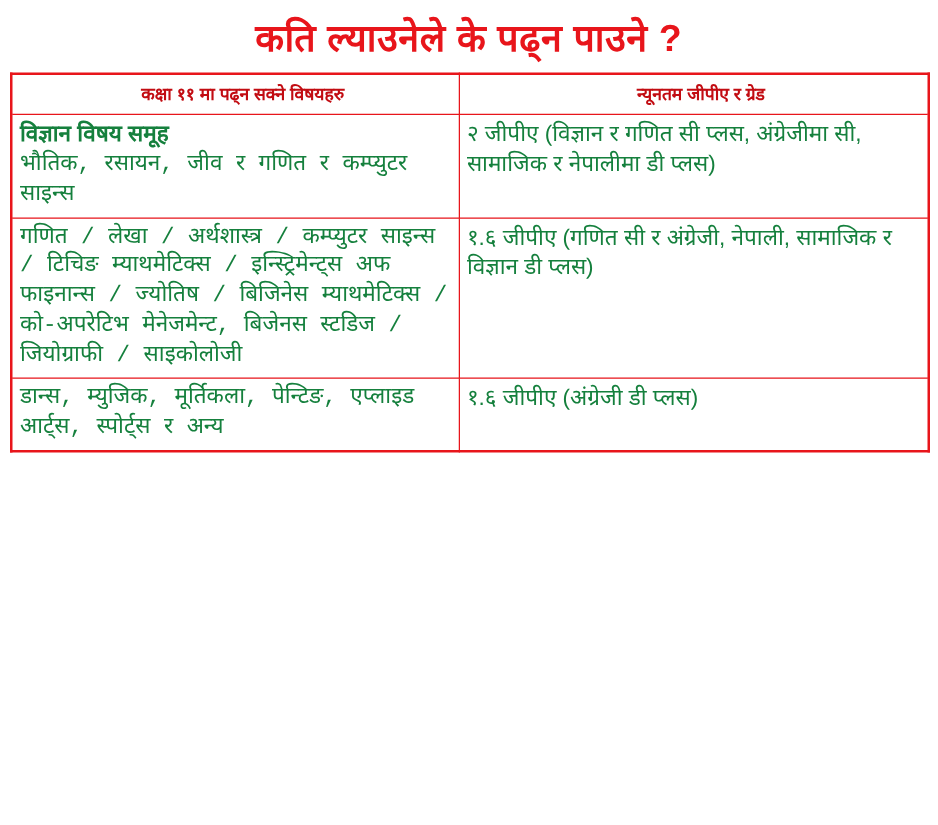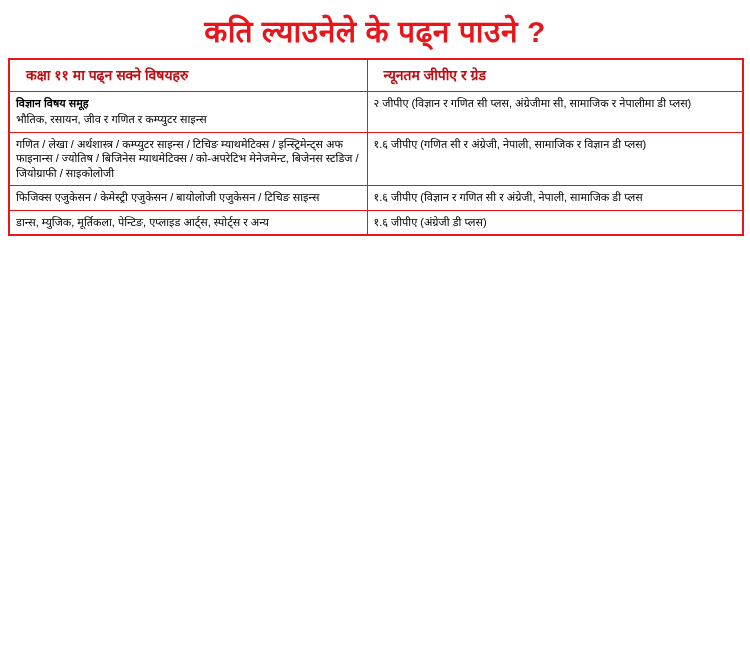--- a/index.html
+++ b/index.html
@@ -36,42 +36,43 @@
   table.main {
     width: 734px;
     border-collapse: collapse;
     table-layout: fixed;
     border: 2px solid #e8151b;
   }
   table.main td, table.main th {
     border: 1px solid #e8151b;
     vertical-align: top;
     padding: 4px 6px 5px 6px;
-    color: #000000;
-    font-size: 11px;
+    color: #15803d;
+    font-size: 18px;
     line-height: 1.32;
     font-family: "Liberation Sans", sans-serif;
   }
   table.main thead th {
-    text-align: left;
+    text-align: center;
     font-weight: bold;
     font-size: 14px;
     padding: 6px 4px 7px 16px;
     color: #c20c12;
     vertical-align: middle;
   }
   col.c1 { width: 358px; }
   col.c2 { width: 376px; }
   .subject-cell .group-head {
     font-weight: bold;
     display: block;
     margin-bottom: 1px;
   }
   .subject-cell .group-body {
     display: block;
+    font-family: Liberation Mono, monospace;
   }
   .grade-cell {
     font-size: 12.5px;
   }
 </style>
 </head>
 <body>
 
 <div class="page">
 
@@ -98,26 +99,20 @@
           <td class="grade-cell">२ जीपीए (विज्ञान र गणित सी प्लस, अंग्रेजीमा सी, सामाजिक र नेपालीमा डी प्लस)</td>
         </tr>
         <tr>
           <td class="subject-cell">
             <span class="group-body">गणित / लेखा / अर्थशास्त्र / कम्प्युटर साइन्स / टिचिङ म्याथमेटिक्स / इन्स्ट्रिमेन्ट्स अफ फाइनान्स / ज्योतिष / बिजिनेस म्याथमेटिक्स / को-अपरेटिभ मेनेजमेन्ट, बिजेनस स्टडिज / जियोग्राफी / साइकोलोजी</span>
           </td>
           <td class="grade-cell">१.६ जीपीए (गणित सी र अंग्रेजी, नेपाली, सामाजिक र विज्ञान डी प्लस)</td>
         </tr>
         <tr>
           <td class="subject-cell">
-            <span class="group-body">फिजिक्स एजुकेसन / केमेस्ट्री एजुकेसन / बायोलोजी एजुकेसन / टिचिङ साइन्स</span>
-          </td>
-          <td class="grade-cell">१.६ जीपीए (विज्ञान र गणित सी र अंग्रेजी, नेपाली, सामाजिक डी प्लस</td>
-        </tr>
-        <tr>
-          <td class="subject-cell">
             <span class="group-body">डान्स, म्युजिक, मूर्तिकला, पेन्टिङ, एप्लाइड आर्ट्स, स्पोर्ट्स र अन्य</span>
           </td>
           <td class="grade-cell">१.६ जीपीए (अंग्रेजी डी प्लस)</td>
         </tr>
       </tbody>
     </table>
   </div>
 
 </div>
 

